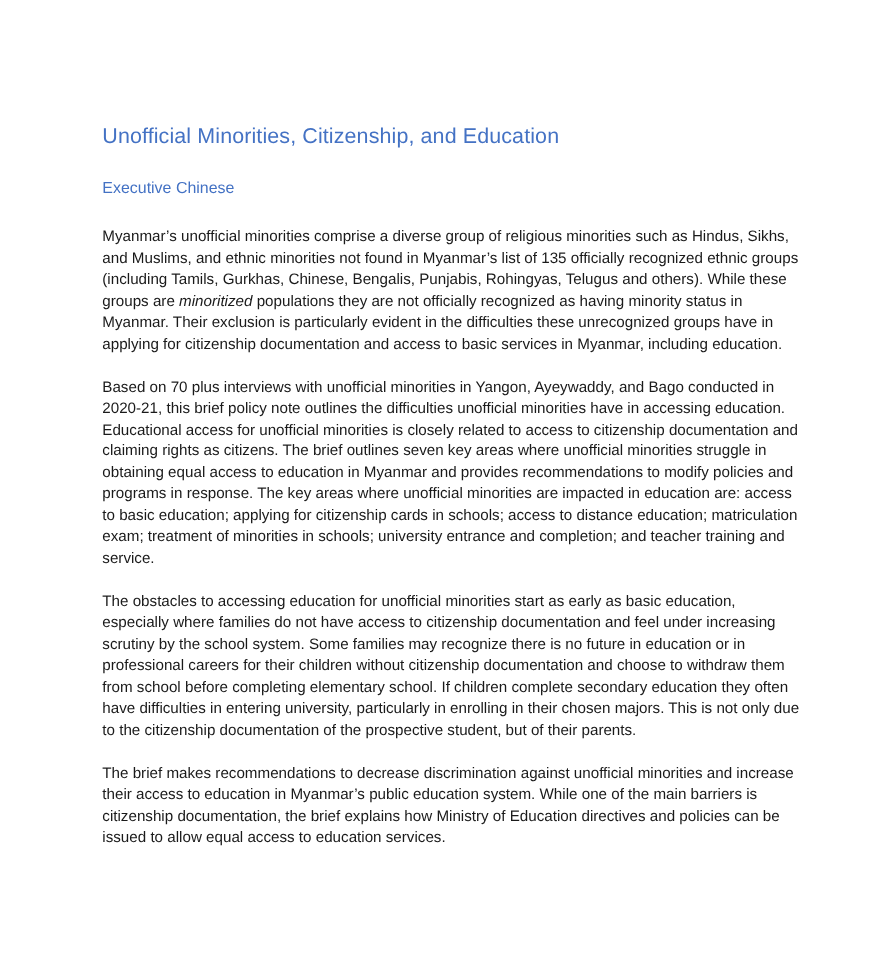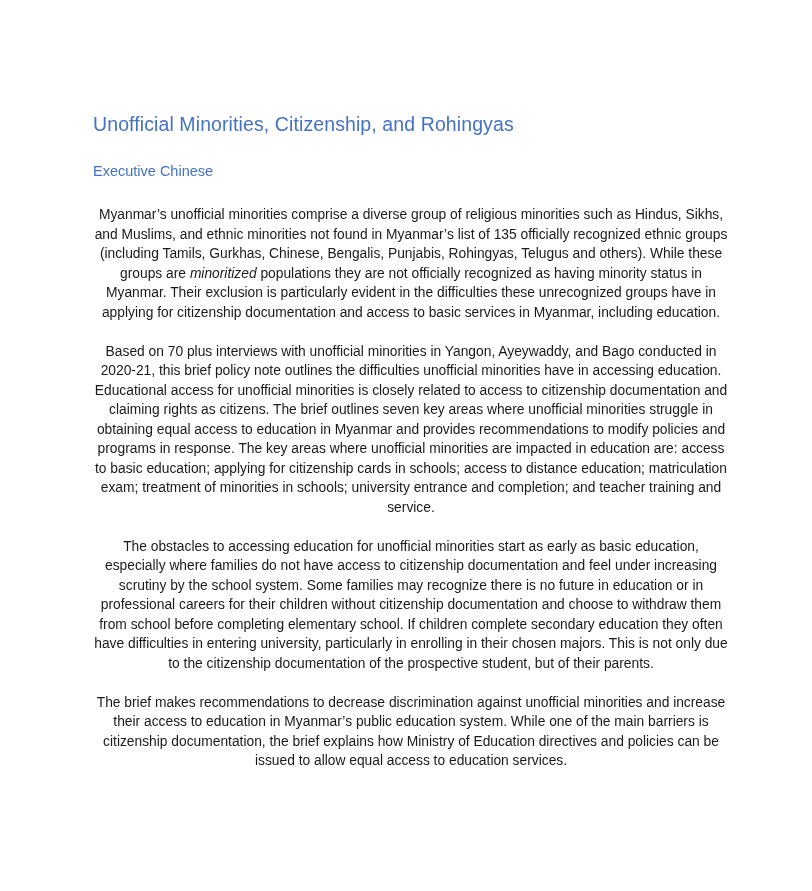--- a/index.html
+++ b/index.html
@@ -41,36 +41,35 @@
     line-height: 19px;
     font-weight: 400;
     color: var(--heading-blue);
   }
   p.body-para {
     margin: 19.5px 0 0 0;
     font-size: 13.8px;
     line-height: 19.5px;
     font-weight: 400;
     color: var(--body-text);
-    text-align: center;
   }
   p.body-para.first {
     margin-top: 24px;
   }
   em.italic-term {
     font-style: italic;
   }
 </style>
 </head>
 <body>
 
 <div class="page">
   <div class="content">
 
-    <h1 class="doc-title">Unofficial Minorities, Citizenship, and Rohingyas</h1>
+    <h1 class="doc-title">Unofficial Minorities, Citizenship, and Education</h1>
 
     <h2 class="section-heading">Executive Chinese</h2>
 
     <p class="body-para first"><span>Myanmar’s unofficial minorities comprise a diverse group of religious minorities such as Hindus, Sikhs, and Muslims, and ethnic minorities not found in Myanmar’s list of 135 officially recognized ethnic groups (including Tamils, Gurkhas, Chinese, Bengalis, Punjabis, Rohingyas, Telugus and others). While these groups are </span><em class="italic-term">minoritized</em><span> populations they are not officially recognized as having minority status in Myanmar. Their exclusion is particularly evident in the difficulties these unrecognized groups have in applying for citizenship documentation and access to basic services in Myanmar, including education.</span></p>
 
     <p class="body-para">Based on 70 plus interviews with unofficial minorities in Yangon, Ayeywaddy, and Bago conducted in 2020-21, this brief policy note outlines the difficulties unofficial minorities have in accessing education. Educational access for unofficial minorities is closely related to access to citizenship documentation and claiming rights as citizens. The brief outlines seven key areas where unofficial minorities struggle in obtaining equal access to education in Myanmar and provides recommendations to modify policies and programs in response. The key areas where unofficial minorities are impacted in education are: access to basic education; applying for citizenship cards in schools; access to distance education; matriculation exam; treatment of minorities in schools; university entrance and completion; and teacher training and service.</p>
 
     <p class="body-para">The obstacles to accessing education for unofficial minorities start as early as basic education, especially where families do not have access to citizenship documentation and feel under increasing scrutiny by the school system. Some families may recognize there is no future in education or in professional careers for their children without citizenship documentation and choose to withdraw them from school before completing elementary school. If children complete secondary education they often have difficulties in entering university, particularly in enrolling in their chosen majors. This is not only due to the citizenship documentation of the prospective student, but of their parents.</p>
 
     <p class="body-para">The brief makes recommendations to decrease discrimination against unofficial minorities and increase their access to education in Myanmar’s public education system. While one of the main barriers is citizenship documentation, the brief explains how Ministry of Education directives and policies can be issued to allow equal access to education services.</p>

